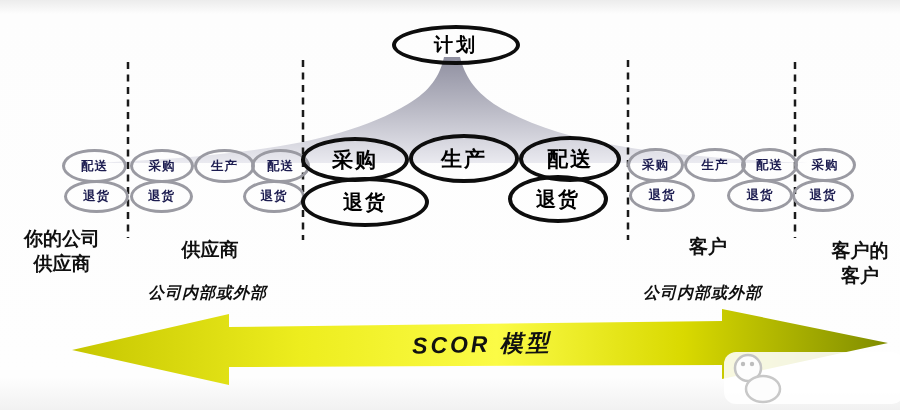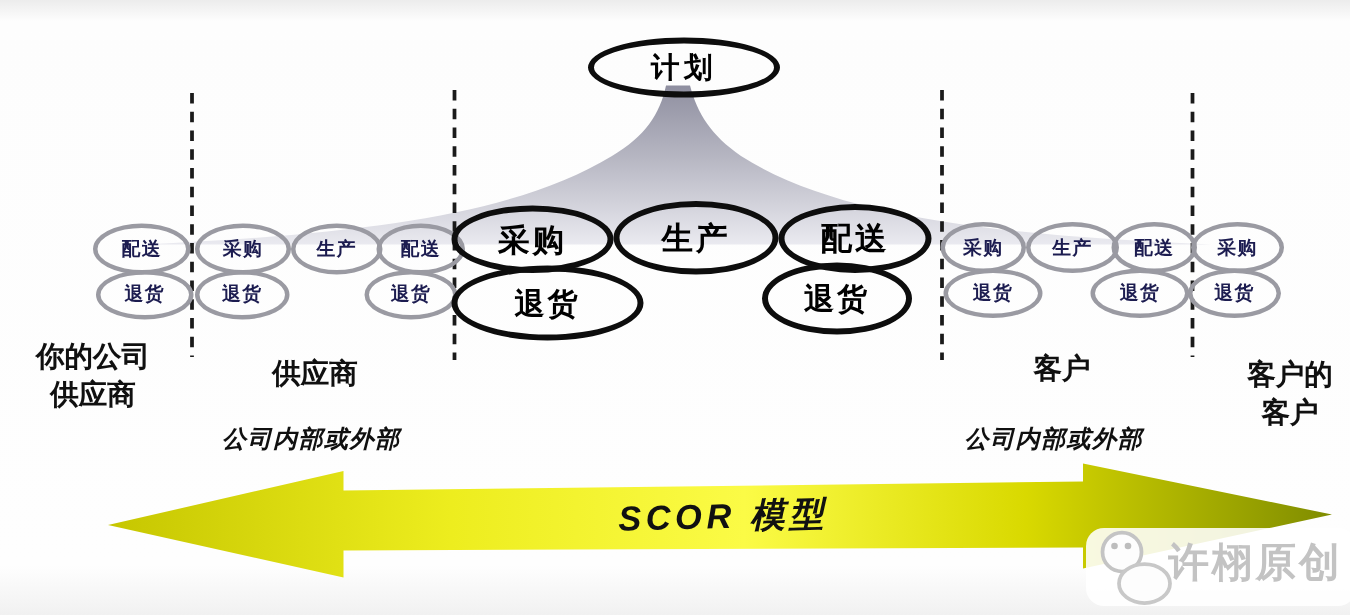--- a/index.html
+++ b/index.html
@@ -109,15 +109,14 @@
 
   <div class="scor-label">SCOR 模型</div>
 
   <div class="wm-band"></div>
   <svg class="layer" width="900" height="410" viewBox="0 0 900 410" style="pointer-events:none;">
     <circle cx="748" cy="368" r="13" fill="#fdfdfd" stroke="#c4c4c4" stroke-width="2.5"></circle>
     <circle cx="743" cy="364" r="2.2" fill="#bdbdbd"></circle>
     <circle cx="752" cy="364" r="2.2" fill="#bdbdbd"></circle>
     <ellipse cx="763" cy="389" rx="17" ry="13" fill="#fdfdfd" stroke="#c8c8c8" stroke-width="2.5"></ellipse>
   </svg>
-  <div class="wm-text">许栩原创</div>
 
 </div>
 
 </body></html>

